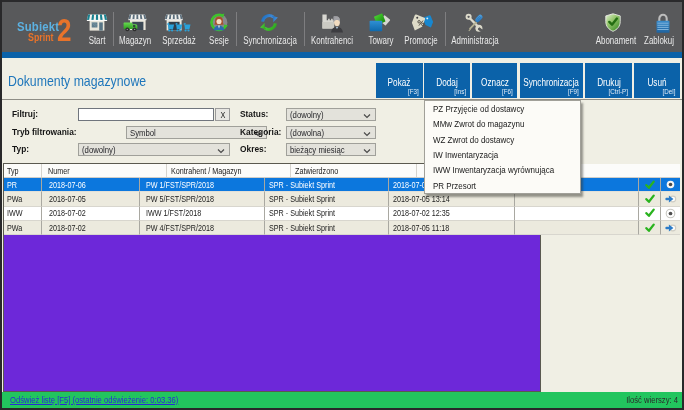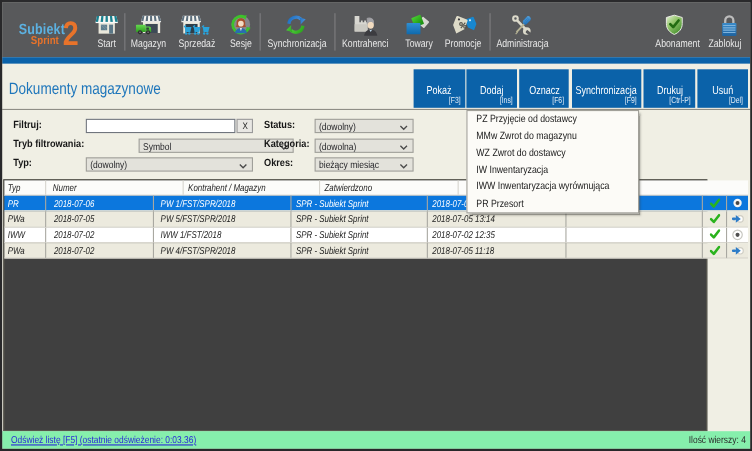--- a/index.html
+++ b/index.html
@@ -40,21 +40,21 @@
 #filterpanel { left:2px; top:100px; width:680px; height:63px; background:#f0efe4; }
 .flabel { position:absolute; font-size:9.5px; font-weight:bold; color:#151515; line-height:12px; --sx:0.88; }
 .ffield { position:absolute; height:13px; border:1px solid #a0a09a; font-size:9px; line-height:11px; color:#26262a; --sx:0.86; }
 .finput { background:#fff; border-color:#70757d; }
 .fdrop { background:#e3e2db; }
 .fdrop .dtext { position:absolute; left:3px; top:1px; line-height:11px;text-align:right; }
 .fdrop svg.chev { position:absolute; right:4px; top:3.5px; }
 #xbtn { background:#e8e7e3; border-color:#9a9a9a; font-size:8.5px; color:#222; }
 
 
-#table { left:3px; top:163px; width:640px; height:229px; background:#404040; border:1px solid #5a594f;font-style:italic; --sx:0.8; }
+#table { left:3px; top:163px; width:538px; height:229px; background:#6d28d9; border:1px solid #5a594f; --sx:0.8; }
 .trow { position:relative; display:flex; width:676px; }
 #thead { height:14px; background:#fcfcfa; border-bottom:1px solid #d0cec8; }
 #thead .cell { border-right:1px solid #d6d4ce; font-size:9px; color:#222; }
 .drow { height:14.3px; }
 .drow .cell { border-right:1px solid #a9a8a1; border-bottom:1px solid #d8d6ce; font-size:9px; color:#1c1c1c; }
 .cell { position:relative; overflow:hidden; display:flex; align-items:center; }
 .c0 { width:38px; padding-left:3px; }
 .c1 { width:98px; padding-left:7px; }
 .c2 { width:125px; padding-left:6px; }
 .c3 { width:124px; padding-left:4px; }
@@ -66,21 +66,21 @@
 .row-sel .cell { color:#fff; border-bottom-color:#e2e0d8; }
 .row-alt { background:#eceade; }
 .row-white { background:#fff; }
 #sortarrow { position:absolute; right:1px; top:5px; width:0; height:0; border-left:3.5px solid transparent; border-right:3.5px solid transparent; border-top:4px solid #8a887e; }
 
 
 #ddmenu { left:424px; top:100px; width:157px; height:94px; background:#fcfbf7; border:1px solid #a1a099; box-shadow:2px 2.5px 2px rgba(55,55,50,0.5); display:flex; flex-direction:column; z-index:50; --sx:0.84; }
 .mitem { flex:1; display:flex; align-items:center; padding-left:8px; font-size:9.5px; color:#191919; cursor:pointer; }
 
 
-#statusbar { left:2px; top:392px; width:680px; height:15.5px; background:#86efac; --sx:0.85; }
+#statusbar { left:2px; top:392px; width:680px; height:15.5px; background:#22c55e; --sx:0.85; }
 #refresh-link { position:absolute; left:8px; top:3px; font-size:9px; color:#2a2ad6; text-decoration:underline; cursor:pointer; }
 #refresh-link .tx { text-decoration:underline; }
 #rowcount { position:absolute; right:4px; top:3px; font-size:9px; color:#2b2b2b; }
 </style>
 </head>
 <body>
 
 <div id="win">
 
   <div id="toolbar" class="abs">

